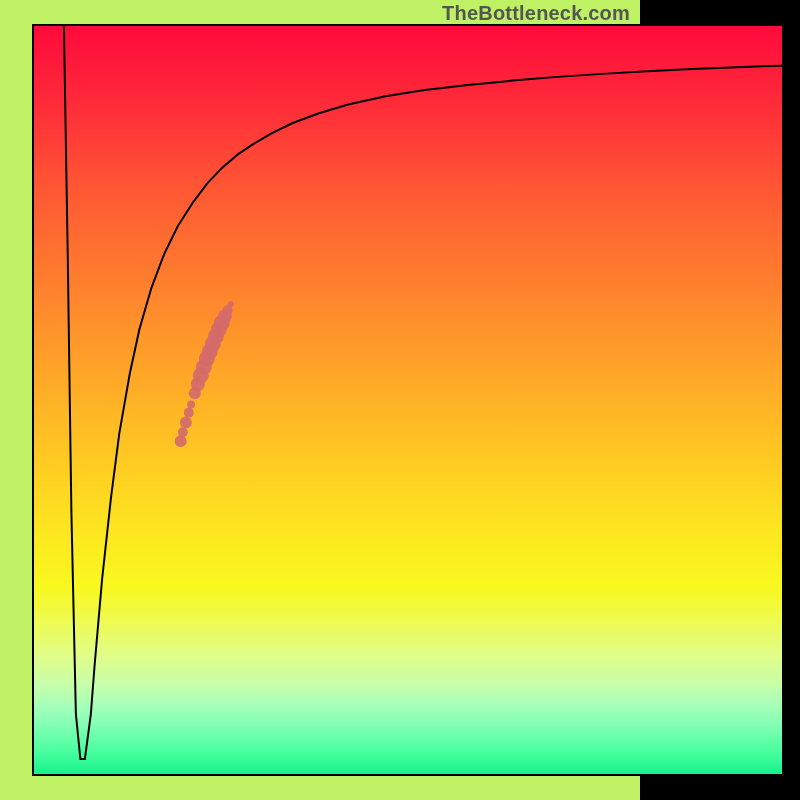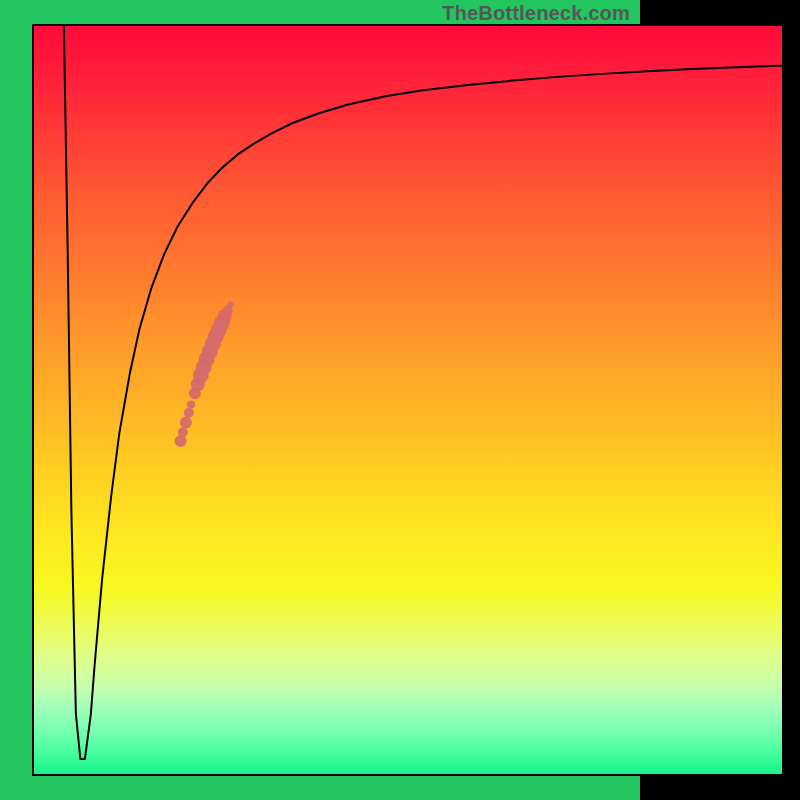--- a/index.html
+++ b/index.html
@@ -8,21 +8,21 @@
     background: #000;
     width: 800px;
     height: 800px;
     overflow: hidden;
     font-family: Arial, Helvetica, sans-serif;
   }
   .stage {
     position: relative;
     width: 640px;
     height: 800px;
-    background: #22c55e;
+    background: #bef264;
   }
   .watermark {
     position: absolute;
     top: 2px;
     right: 10px;
     color: #555;
     font-size: 20px;
     font-weight: 600;
     letter-spacing: 0.2px;
     z-index: 10;

